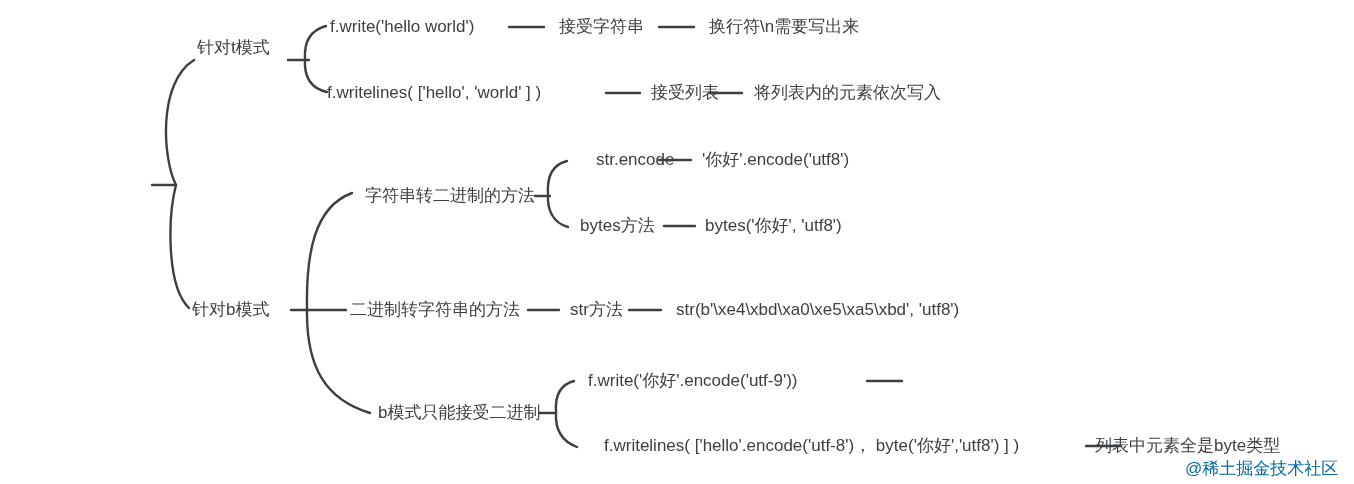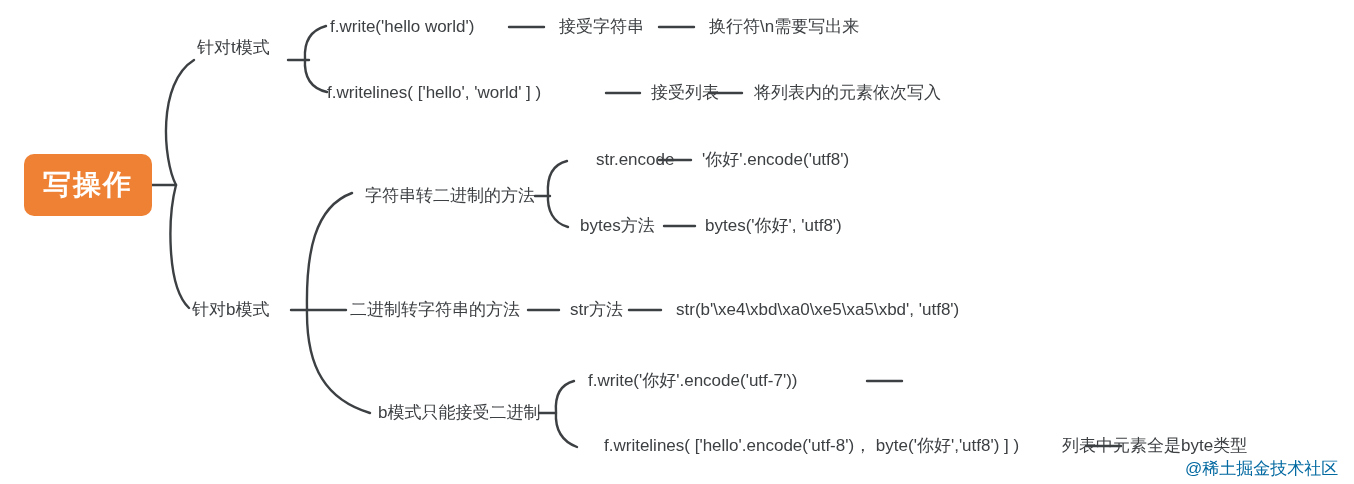--- a/index.html
+++ b/index.html
@@ -70,23 +70,20 @@
 
     <path d="M528 310 H559"></path>
     <path d="M629 310 H661"></path>
 
     <path d="M539 413 H556"></path>
     <path d="M574 381 C 559 385, 555 398, 556 412 C 555 428, 561 441, 577 447"></path>
     <path d="M867 381 H902"></path>
     <path d="M1086 446 H1121"></path>
   </svg>
 
-  <div class="root-node">
-    <span class="root-label">写操作</span>
-  </div>
 
   <div class="label" style="left:197px; top:48px;">针对t模式</div>
 
   <div class="label" style="left:330px; top:27px;">f.write('hello world')</div>
   <div class="label" style="left:559px; top:27px;">接受字符串</div>
   <div class="label" style="left:709px; top:27px;">换行符\n需要写出来</div>
 
   <div class="label" style="left:327px; top:93px;">f.writelines( ['hello', 'world' ] )</div>
   <div class="label" style="left:651px; top:93px;">接受列表</div>
   <div class="label" style="left:754px; top:93px;">将列表内的元素依次写入</div>
@@ -97,19 +94,19 @@
   <div class="label" style="left:580px; top:160px;margin-left:16px;">str.encode</div>
   <div class="label" style="left:702px; top:160px;">'你好'.encode('utf8')</div>
   <div class="label" style="left:580px; top:226px;">bytes方法</div>
   <div class="label" style="left:705px; top:226px;">bytes('你好', 'utf8')</div>
 
   <div class="label" style="left:350px; top:310px;">二进制转字符串的方法</div>
   <div class="label" style="left:570px; top:310px;">str方法</div>
   <div class="label" style="left:676px; top:310px;">str(b'\xe4\xbd\xa0\xe5\xa5\xbd', 'utf8')</div>
 
   <div class="label" style="left:378px; top:413px;">b模式只能接受二进制</div>
-  <div class="label" style="left:588px; top:381px;">f.write('你好'.encode('utf-7'))</div>
+  <div class="label" style="left:588px; top:381px;">f.write('你好'.encode('utf-9'))</div>
   <div class="label" style="left:604px; top:446px;">f.writelines( ['hello'.encode('utf-8')， byte('你好','utf8') ] )</div>
-  <div class="label" style="left:1062px; top:446px;">列表中元素全是byte类型</div>
+  <div class="label" style="left:1095px; top:446px;">列表中元素全是byte类型</div>
 
   <div class="watermark">@稀土掘金技术社区</div>
 
 </div>
 
 </body></html>

